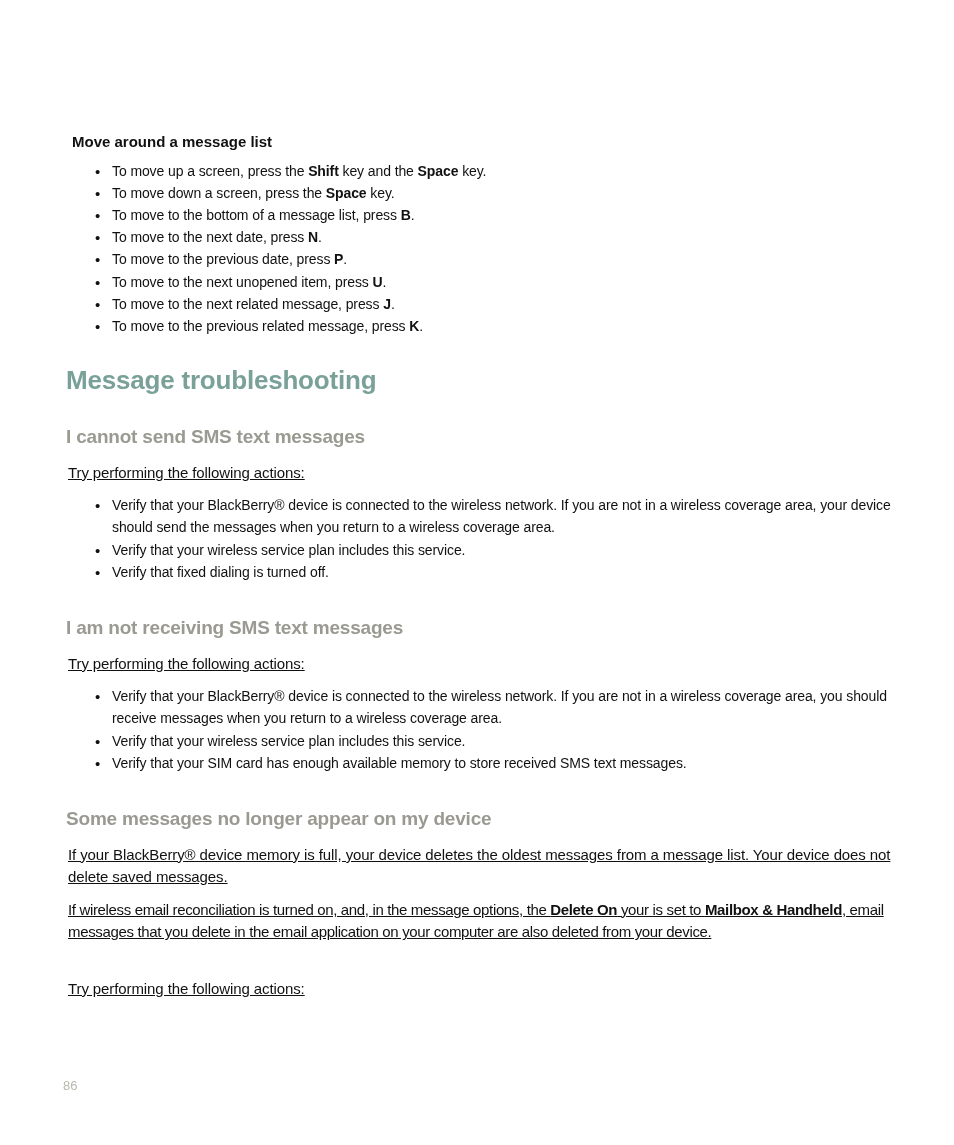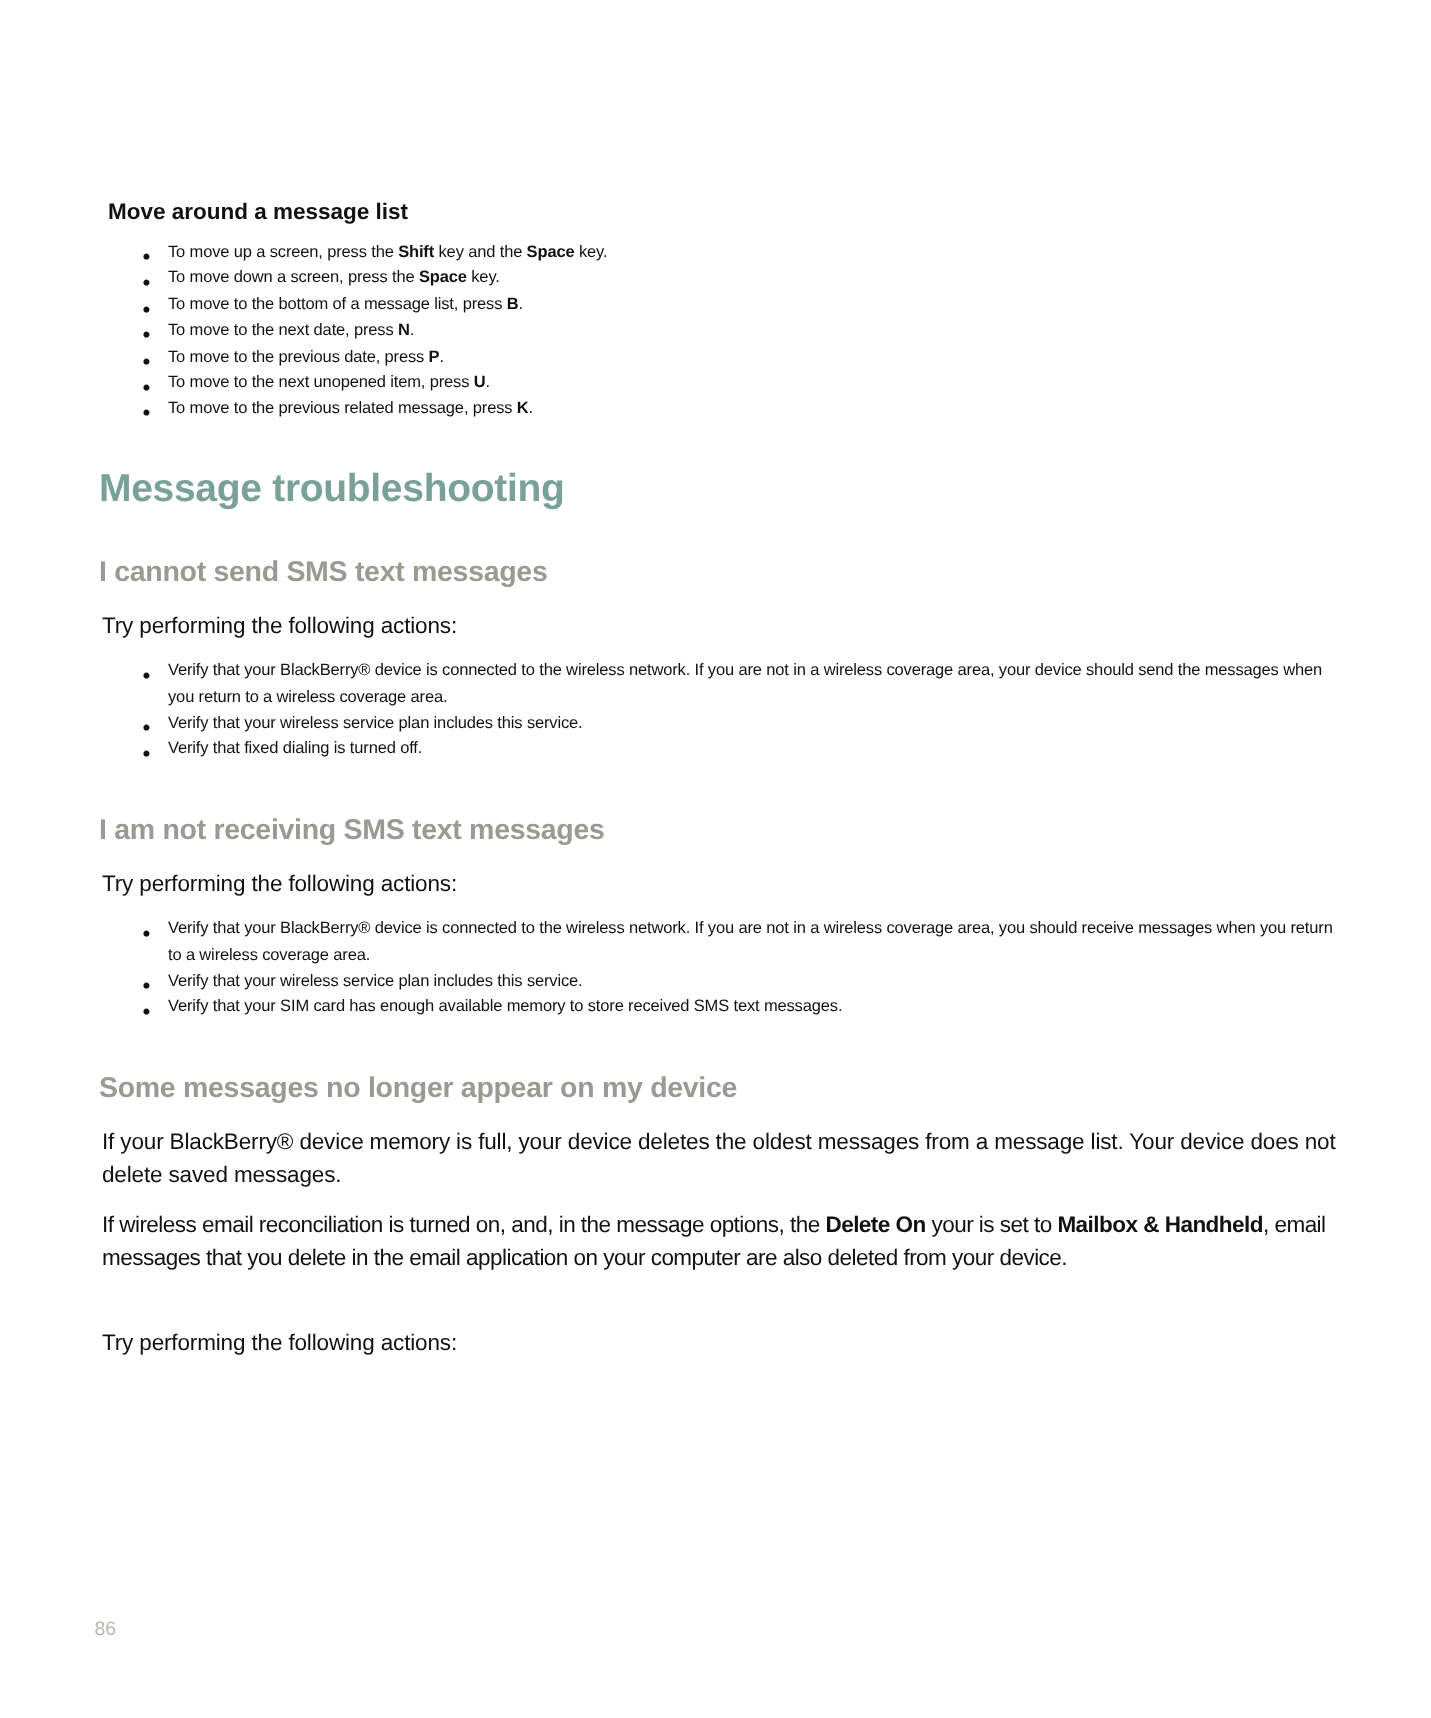--- a/index.html
+++ b/index.html
@@ -23,21 +23,21 @@
     color: #111;
     margin: 0 0 10px 6px;
   }
   ul.bullets {
     list-style: none;
     margin: 0 0 16px 0;
     padding: 0 0 0 46px;
   }
   ul.bullets li {
     position: relative;
-    font-size: 11px;
+    font-size: 14px;
     line-height: 1.58;
     color: #111;
     padding-left: 0;
     letter-spacing: -0.1px;
   }
   ul.bullets li::before {
     content: "•";
     position: absolute;
     left: -17px;
     top: 0;
@@ -58,20 +58,21 @@
     color: #9a9a92; 
     margin: 0 0 14px 0;
     letter-spacing: -0.2px;
   }
   p.body {
     font-size: 15px;
     line-height: 1.5;
     margin: 0 0 10px 2px;
     color: #111;
     letter-spacing: -0.1px;
+    text-decoration: underline;
   }
   .block { margin-bottom: 34px; }
   .block-tight { margin-bottom: 28px; }
   .page-number {
     position: absolute;
     left: 63px;
     bottom: 52px;
     font-size: 13px;
     color: #b8b8b0;
   }
@@ -84,20 +85,21 @@
 
   <div class="block-tight">
     <p class="sec-title">Move around a message list</p>
     <ul class="bullets">
       <li><span>To move up a screen, press the </span><span class="b">Shift</span><span> key and the </span><span class="b">Space</span><span> key.</span></li>
       <li><span>To move down a screen, press the </span><span class="b">Space</span><span> key.</span></li>
       <li><span>To move to the bottom of a message list, press </span><span class="b">B</span><span>.</span></li>
       <li><span>To move to the next date, press </span><span class="b">N</span><span>.</span></li>
       <li><span>To move to the previous date, press </span><span class="b">P</span><span>.</span></li>
       <li><span>To move to the next unopened item, press </span><span class="b">U</span><span>.</span></li>
+      <li><span>To move to the next related message, press </span><span class="b">J</span><span>.</span></li>
       <li><span>To move to the previous related message, press </span><span class="b">K</span><span>.</span></li>
     </ul>
   </div>
 
   <h1 class="h-troubleshoot">Message troubleshooting</h1>
 
   <div class="block">
     <h2 class="h-sub">I cannot send SMS text messages</h2>
     <p class="body">Try performing the following actions:</p>
     <ul class="bullets">

